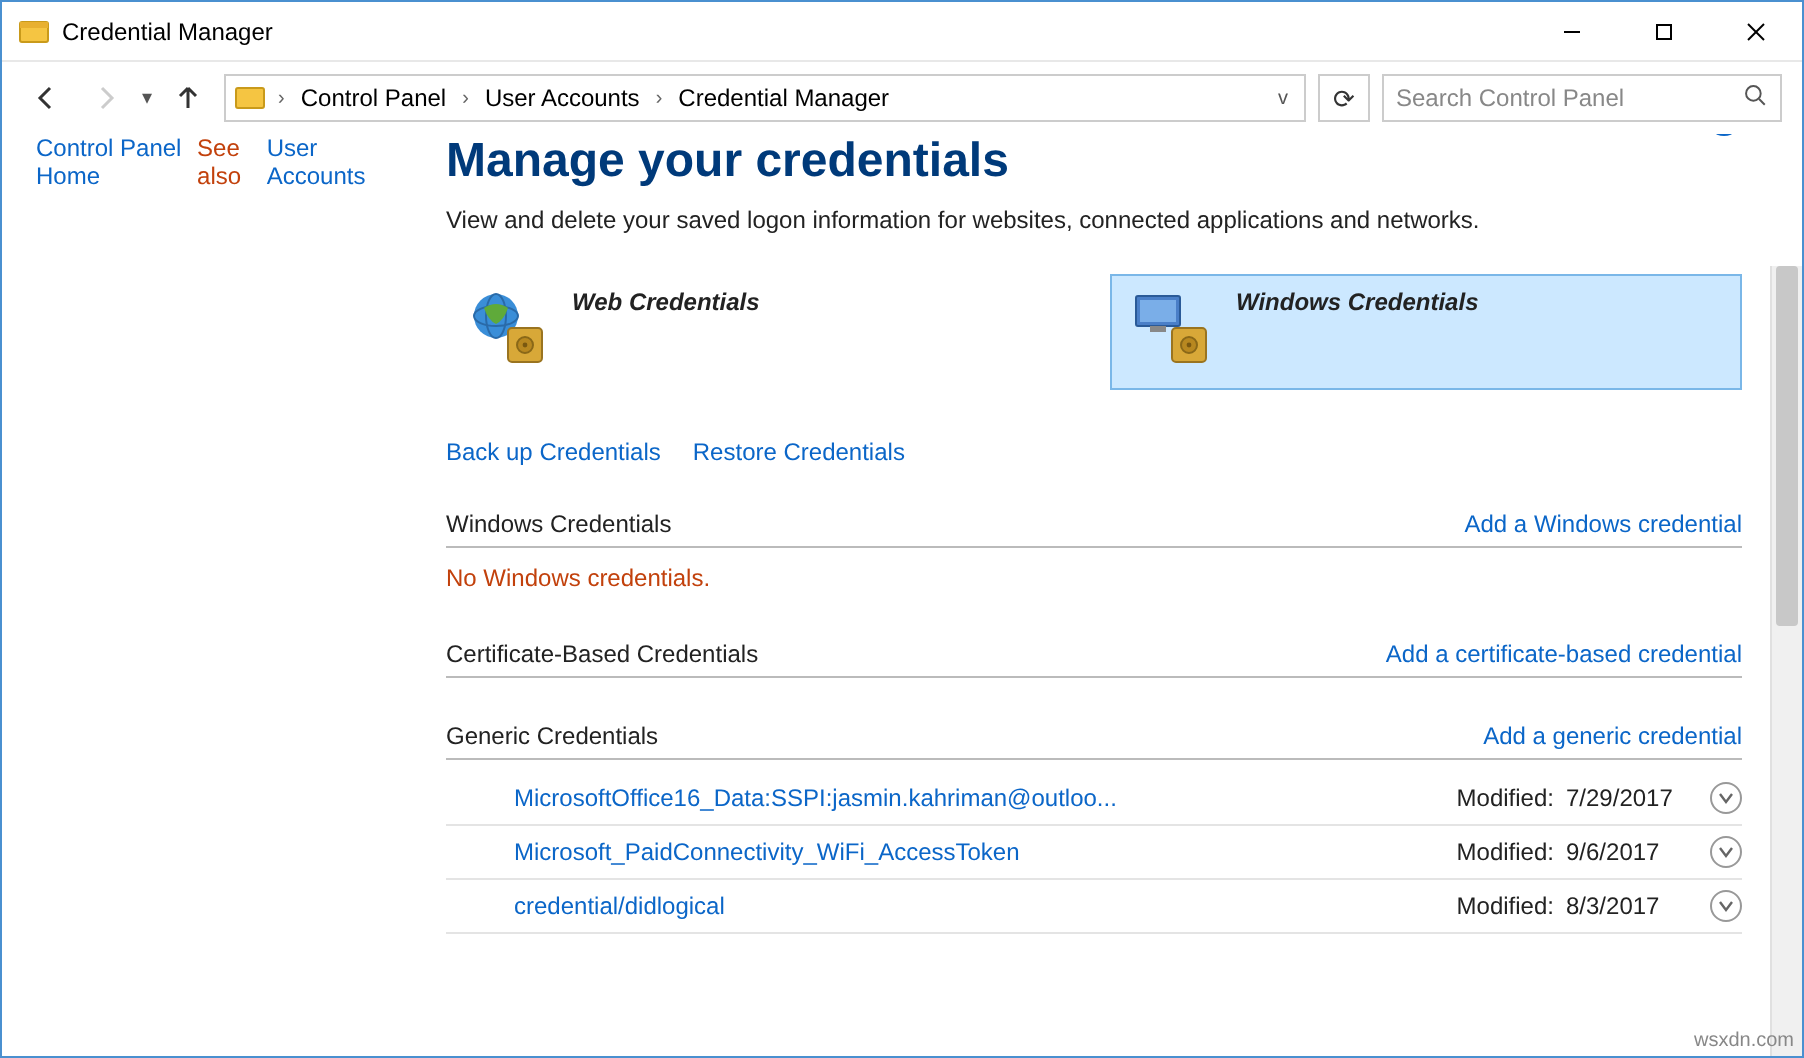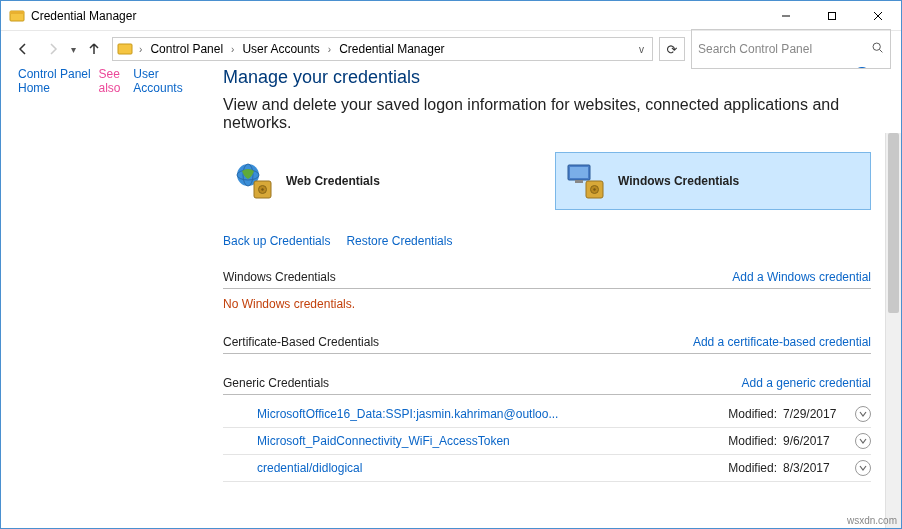--- a/index.html
+++ b/index.html
@@ -17,40 +17,40 @@
 .nav-arrow { width: 24px; height: 24px; display: flex; align-items: center; justify-content: center; color: #555; }
 .nav-arrow.disabled { color: #bbb; }
 .nav-chev { color: #555; font-size: 10px; }
 .addrbar { flex: 1; height: 24px; border: 1px solid #ccc; display: flex; align-items: center; padding: 0 4px; gap: 4px; font-size: 12px; }
 .addr-icon { width: 16px; height: 16px; }
 .addr-sep { color: #666; font-size: 10px; padding: 0 2px; }
 .addr-seg { padding: 0 2px; white-space: nowrap; }
 .addr-spacer { flex: 1; }
 .addr-drop { color: #555; font-size: 10px; padding: 0 4px; }
 .refresh-btn { width: 26px; height: 24px; border: 1px solid #ccc; display: flex; align-items: center; justify-content: center; font-size: 13px; color: #333; }
-.searchbox { width: 200px; height: 40px; border: 1px solid #ccc; display: flex; align-items: center; padding: 0 6px; font-size: 12px; color: #888; text-align: right; }
+.searchbox { width: 200px; height: 24px; border: 1px solid #ccc; display: flex; align-items: center; padding: 0 6px; font-size: 12px; color: #888; text-align: right; }
 .searchbox .sicon { margin-left: auto; color: #555; }
 
 
 .helprow { height: 28px; display: flex; align-items: center; justify-content: flex-end; padding-right: 24px; }
 .help-icon { width: 18px; height: 18px; background: #0b66c8; border-radius: 50%; color: #fff; font-size: 12px; font-weight: bold; display: flex; align-items: center; justify-content: center; }
 
 
 .body { display: flex; height: calc(529px - 30px - 36px); position: relative; }
 .sidebar { width: 210px; padding: 0 20px 14px 17px; display: flex; flex-direction: row; font-size: 12px; }
 .sidebar .cph { color: #0b66c8; margin-top: 0; margin-bottom: auto; font-size: 12px; }
-.sidebar .sa { color: #ec4899; margin-bottom: 14px; }
+.sidebar .sa { color: #c2410c; margin-bottom: 14px; }
 .sidebar .ua { color: #0b66c8; margin-bottom: 4px; }
 
 .main { flex: 1; padding: 0 30px 10px 12px; overflow-y: auto; position: relative; }
-.main h1 { color: #003a7a; font-weight: 400; font-size: 18px; margin-bottom: 8px; }
-.main .sub { font-size: 16px; color: #222; margin-bottom: 20px; }
+.main h1 { color: #003a7a; font-weight: 700; font-size: 24px; margin-bottom: 8px; }
+.main .sub { font-size: 12px; color: #222; margin-bottom: 20px; }
 
 .tiles { display: flex; gap: 16px; margin-bottom: 24px; }
-.tile { flex: 1; height: 58px; border: 1px solid transparent; display: flex; align-items: center; padding: 6px 10px; gap: 12px; }
+.tile { flex: 1; height: 58px; border: 1px solid transparent; display: flex; padding: 6px 10px; gap: 12px; font-style: italic; }
 .tile.selected { background: #cce8ff; border: 1px solid #7ab7e8; }
 .tile-icon { width: 40px; height: 40px; position: relative; }
 .tile-label { font-size: 12px; font-weight: 600; color: #222; }
 
 .actions { display: flex; gap: 16px; font-size: 12px; margin-bottom: 22px; }
 .link { color: #0b66c8; cursor: pointer; text-align: right; }
 
 .section { margin-bottom: 22px; font-size: 12px; }
 .sec-head { display: flex; justify-content: space-between; align-items: baseline; padding-bottom: 4px; border-bottom: 1px solid #bbb; margin-bottom: 6px; }
 .sec-title { color: #222; }

